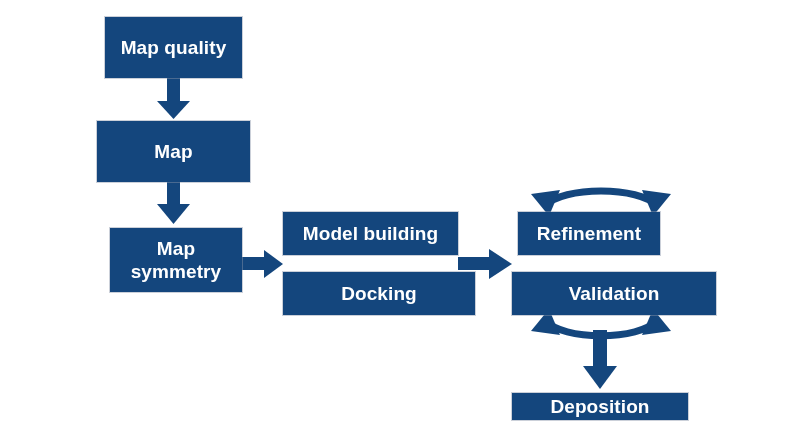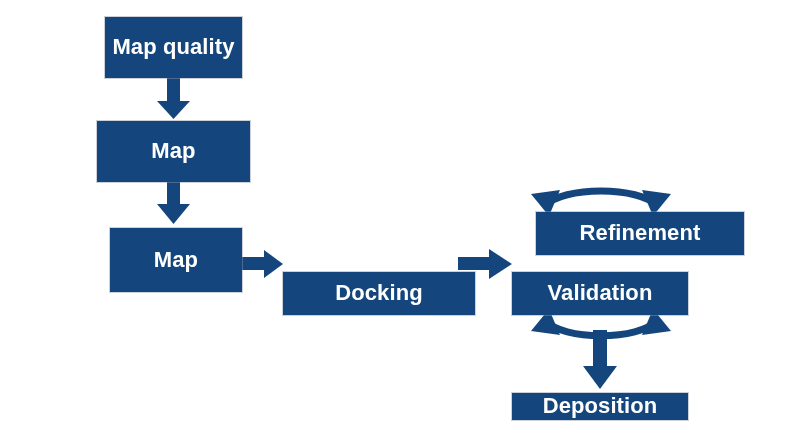--- a/index.html
+++ b/index.html
@@ -16,21 +16,21 @@
     font-family: "Liberation Sans", sans-serif;
   }
   .node {
     position: absolute;
     background: #14467D;
     color: #ffffff;
     display: flex;
     align-items: center;
     justify-content: center;
     text-align: center;
-    font-size: 22px;
+    font-size: 19px;
     font-weight: 600;
     line-height: 1.22;
     letter-spacing: 0.1px;
     box-sizing: border-box;
     padding: 2px 6px;
     box-shadow: 0 0 0 1px rgba(140,150,170,0.45);
   }
   .node span { display: block; }
   svg.arrows {
     position: absolute;
@@ -94,33 +94,37 @@
 
   <div class="node" style="left:97px; top:121px; width:153px; height:61px;">
     <div>
       <span>Map</span>
     </div>
   </div>
 
   <div class="node" style="left:110px; top:228px; width:132px; height:64px;">
     <div>
       <span>Map</span>
+      <span>symmetry</span>
     </div>
   </div>
 
+  <div class="node" style="left:283px; top:212px; width:175px; height:43px;">
+    <span>Model building</span>
+  </div>
 
   <div class="node" style="left:283px; top:272px; width:192px; height:43px;">
     <span>Docking</span>
   </div>
 
-  <div class="node" style="left:536px; top:212px; width:208px; height:43px;">
+  <div class="node" style="left:518px; top:212px; width:142px; height:43px;">
     <span>Refinement</span>
   </div>
 
-  <div class="node" style="left:512px; top:272px; width:176px; height:43px;">
+  <div class="node" style="left:512px; top:272px; width:204px; height:43px;">
     <span>Validation</span>
   </div>
 
   <div class="node" style="left:512px; top:393px; width:176px; height:27px;">
     <span>Deposition</span>
   </div>
 
 </div>
 
 </body></html>

